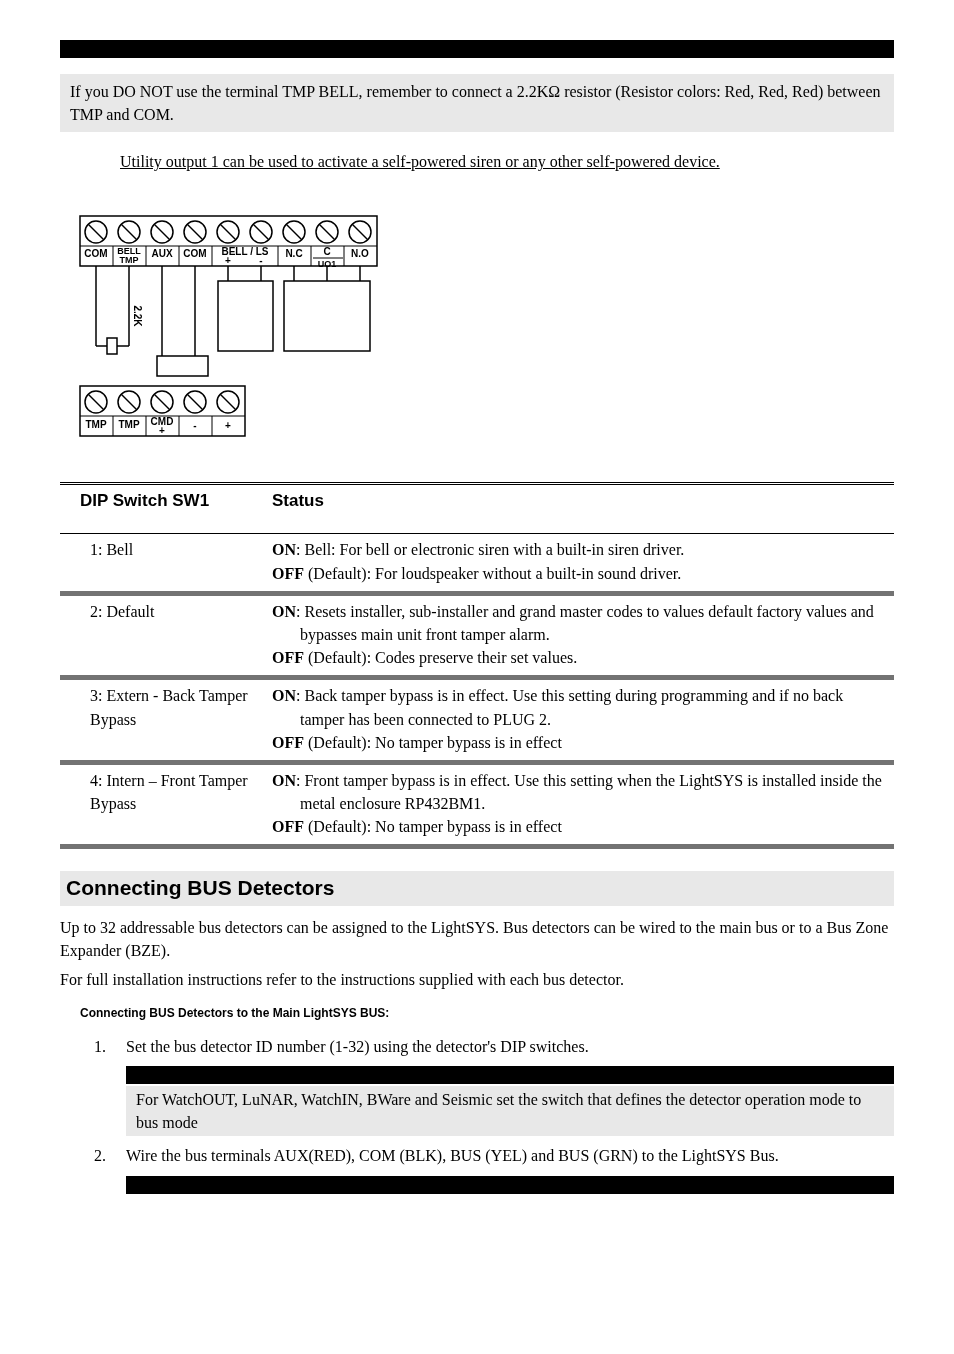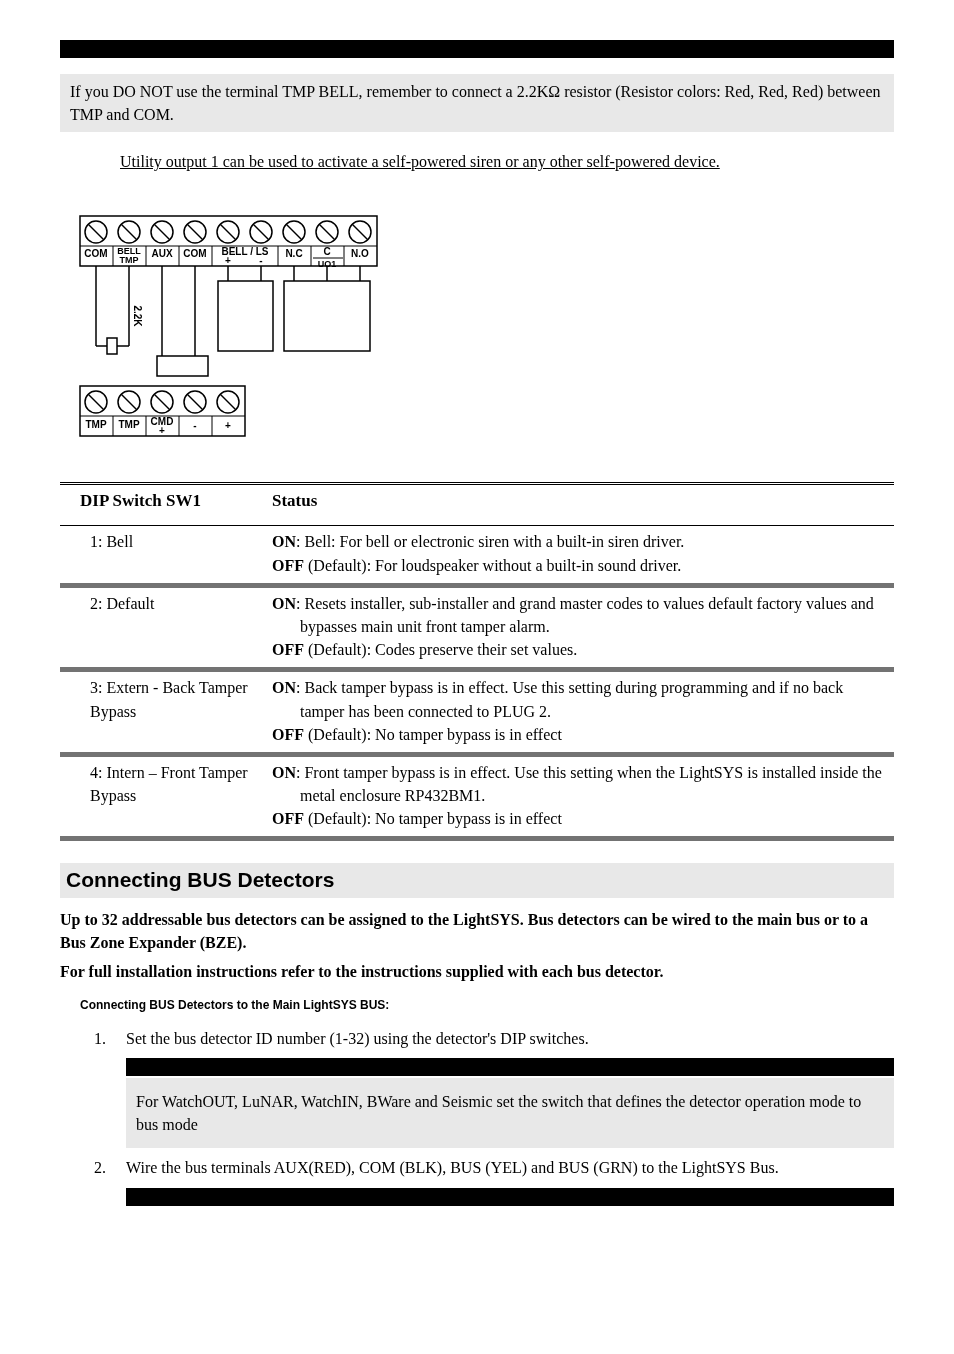--- a/index.html
+++ b/index.html
@@ -18,43 +18,43 @@
       margin-bottom: 2px;
     }
     .note-box {
       background: #e8e8e8;
       padding: 6px 10px;
       margin-bottom: 18px;
       margin-top: 16px;
     }
     .note-box-indent {
       background: #e8e8e8;
-      padding: 12px 10px;
+      padding: 2px 10px;
       margin-top: 2px;
     }
     .body-indent {
       margin-left: 60px;
       margin-bottom: 37px;
       text-decoration: underline;
     }
     .diagram {
       text-align: left;
       margin: 25px 0 35px 0;
     }
     table.dip {
       border-collapse: collapse;
       width: 100%;
       margin-bottom: 20px;
     }
     table.dip th {
       text-align: left;
-      font-family: Liberation Serif, serif;
+      font-family: Liberation Sans, sans-serif;
       font-weight: bold;
       font-size: 17px;
-      padding: 4px 6px 12px 20px;
+      padding: 4px 6px 20px 20px;
       border-top: 3px double #000;
       border-bottom: 1px solid #000;
     }
     table.dip th.status-head { padding-left: 6px; }
     table.dip td {
       vertical-align: top;
       padding: 4px 6px 6px 20px;
       border-bottom: 5px solid #737373;
     }
     table.dip td.label-cell {
@@ -85,21 +85,21 @@
     }
     ol.num {
       list-style: decimal;
       margin: 12px 0 0 50px;
       padding: 0;
     }
     ol.num li {
       padding-left: 16px;
       margin-bottom: 8px;
     }
-    p.para { margin: 4px 0 6px 0; font-weight: bold; }
+    p.para { margin: 4px 0 6px 0; }
     
     .terminal-label { font-family: Arial, sans-serif; font-size: 10px; font-weight: bold; text-anchor: middle; }
     .terminal-label-sm { font-family: Arial, sans-serif; font-size: 9px; font-weight: bold; text-anchor: middle; }
   </style>
 </head>
 <body>
 
 <div class="note-bar"></div>
 <div class="note-box">
   <span>If you DO NOT use the terminal TMP BELL, remember to connect a 2.2KΩ resistor (Resistor colors: Red, Red, Red) between TMP and COM.</span>

